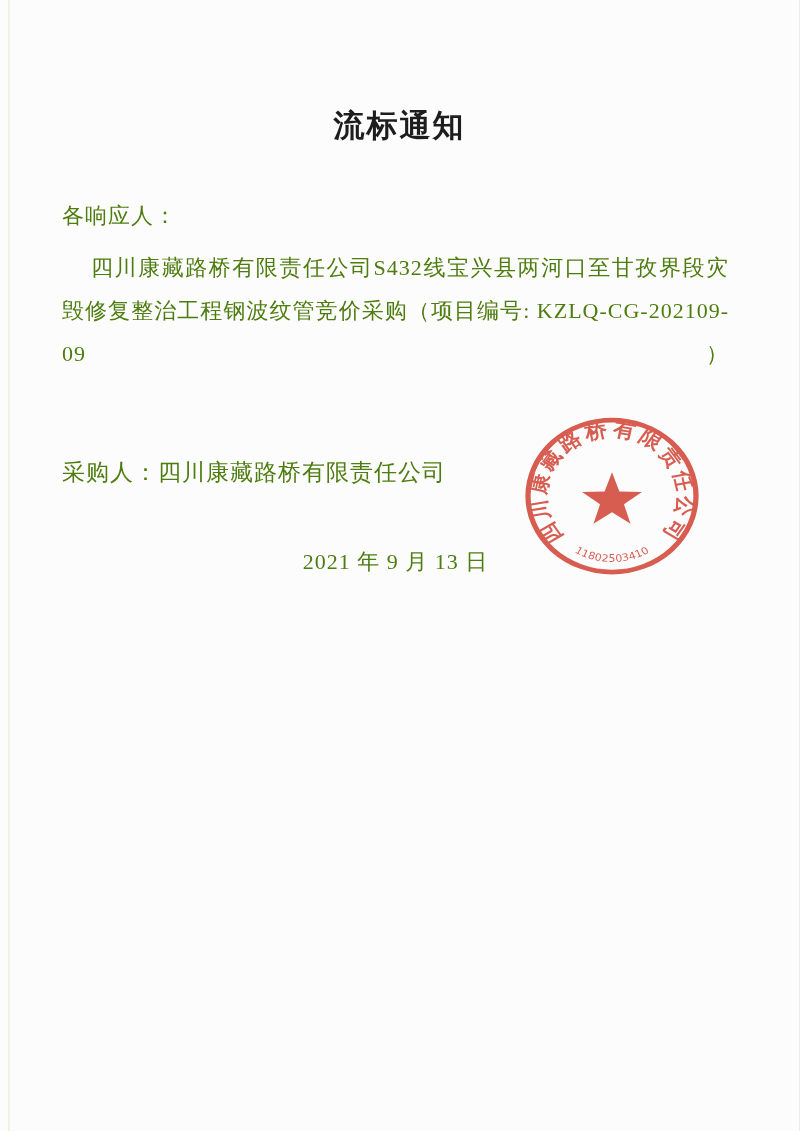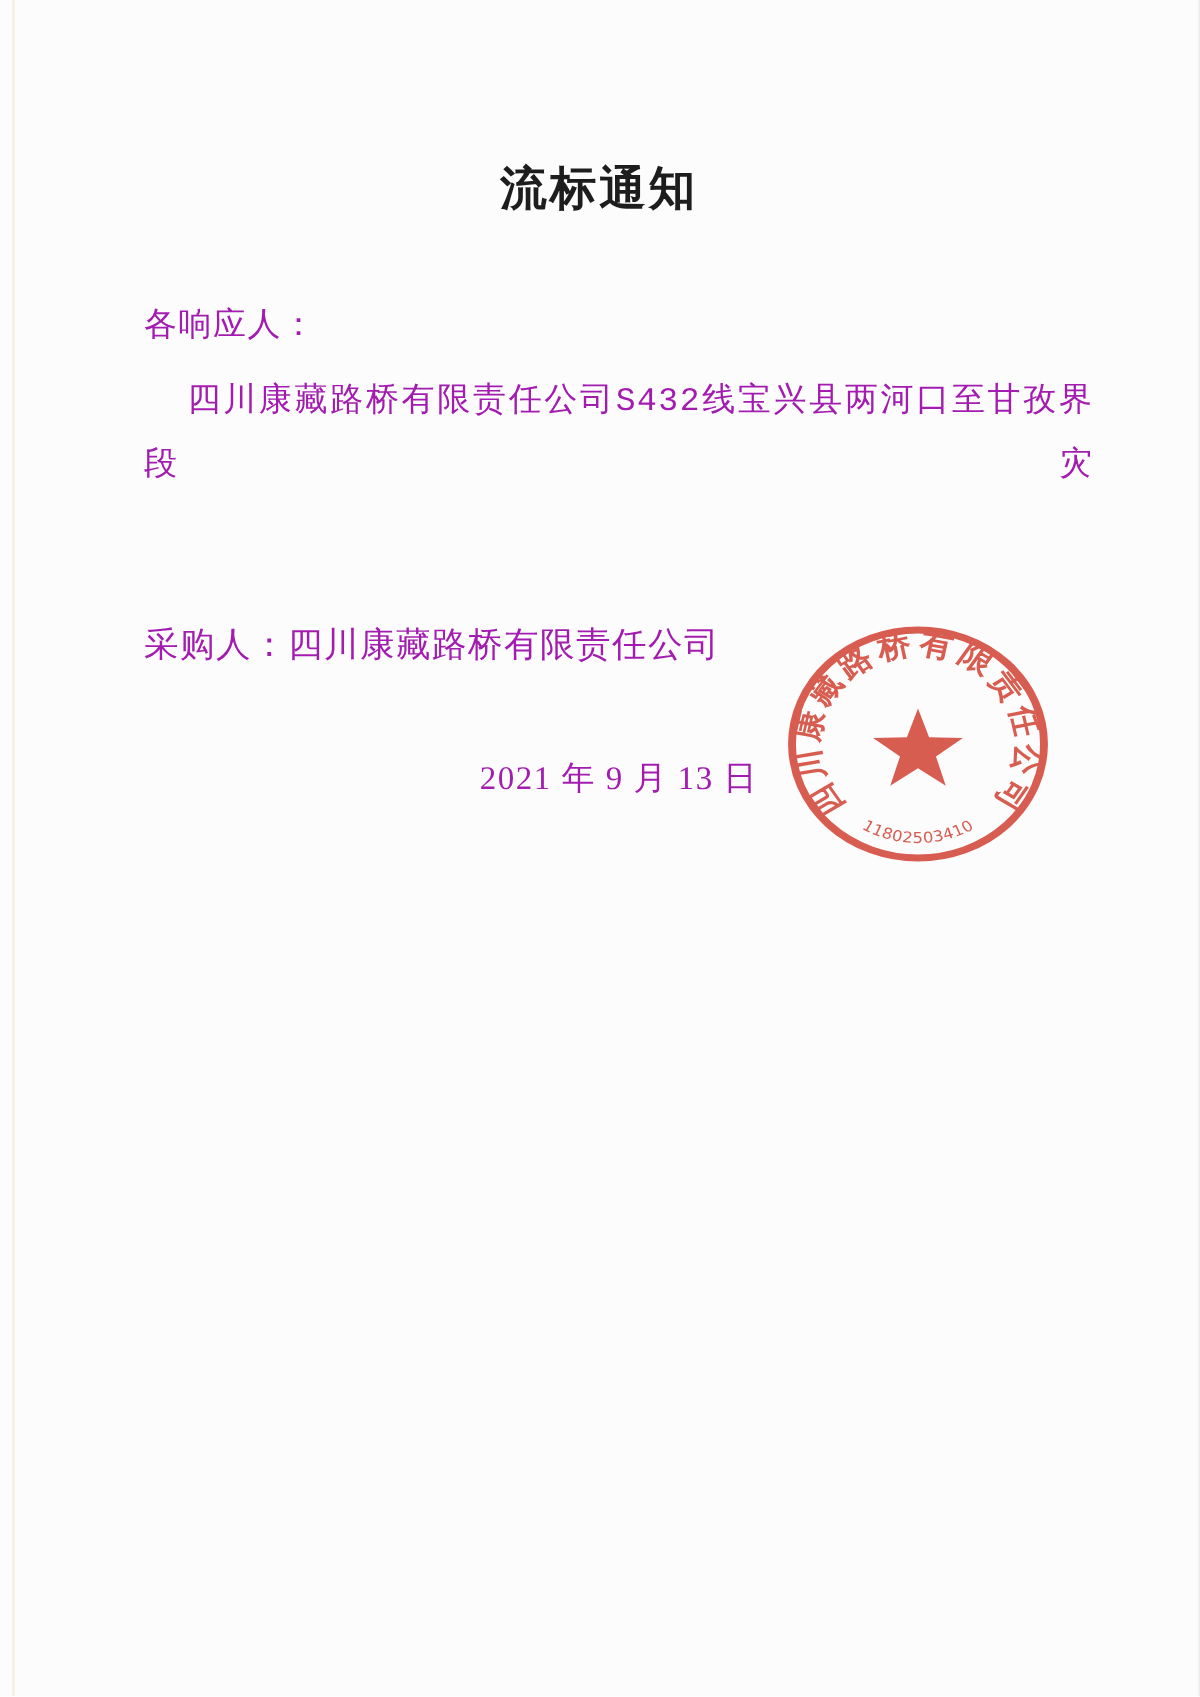--- a/index.html
+++ b/index.html
@@ -28,29 +28,29 @@
   .doc-title {
     margin-top: 104px;
     text-align: center;
     font-size: 31px;
     font-weight: bold;
     letter-spacing: 2px;
     line-height: 44px;
     color: #1d1d1d;
   }
   .content {
-    padding: 0 70px 0 96px;
+    padding: 0 70px 0 62px;
     font-size: 22px;
     line-height: 43px;
     letter-spacing: 1px;
-    color: #a21caf;
+    color: #4d7c0f;
   }
   .salutation { margin-top: 46px; }
   .para { margin-top: 9px; }
-  .para .line { min-height: 43px; font-family: Liberation Mono, monospace; }
+  .para .line { min-height: 43px; }
   .line-justified {
     text-align: justify;
     text-align-last: justify;
   }
   .line-first { text-indent: 29px; }
   .signature-line {
     margin-top: 76px;
     text-align: left;
     font-size: 23px;
     margin-right: -8px;
@@ -96,20 +96,21 @@
 <div class="page">
 
   <div class="doc-title">流标通知</div>
 
   <div class="content">
 
     <div class="salutation">各响应人：</div>
 
     <div class="para">
       <div class="line line-first line-justified">四川康藏路桥有限责任公司S432线宝兴县两河口至甘孜界段灾</div>
+      <div class="line line-justified">毁修复整治工程钢波纹管竞价采购（项目编号: KZLQ-CG-202109-09）</div>
     </div>
 
     <div class="signature-line">采购人：四川康藏路桥有限责任公司</div>
 
     <div class="date-line">2021 年 9 月 13 日</div>
   </div>
 
   <div class="stamp">
     <svg viewBox="-100 -100 200 200" preserveAspectRatio="none">
       <defs>

